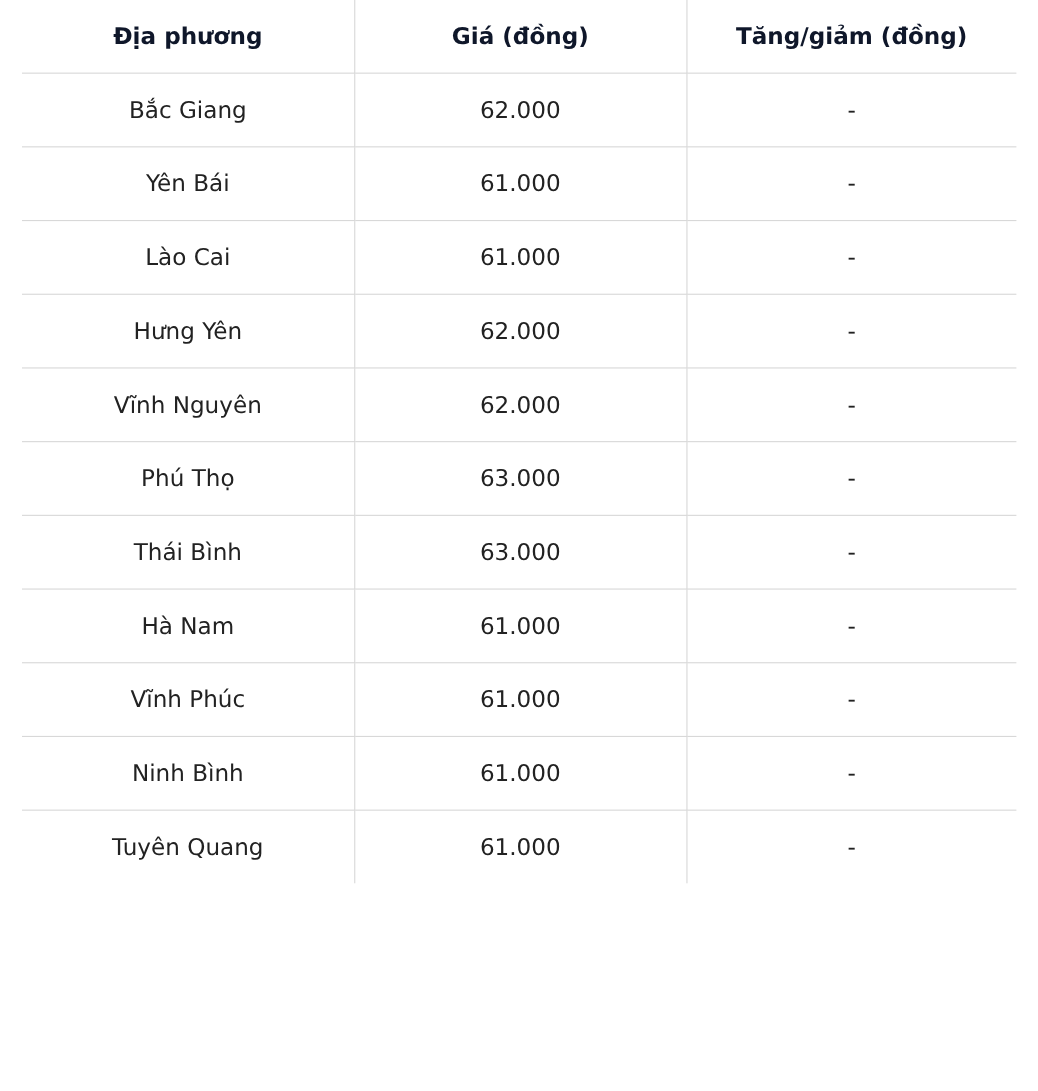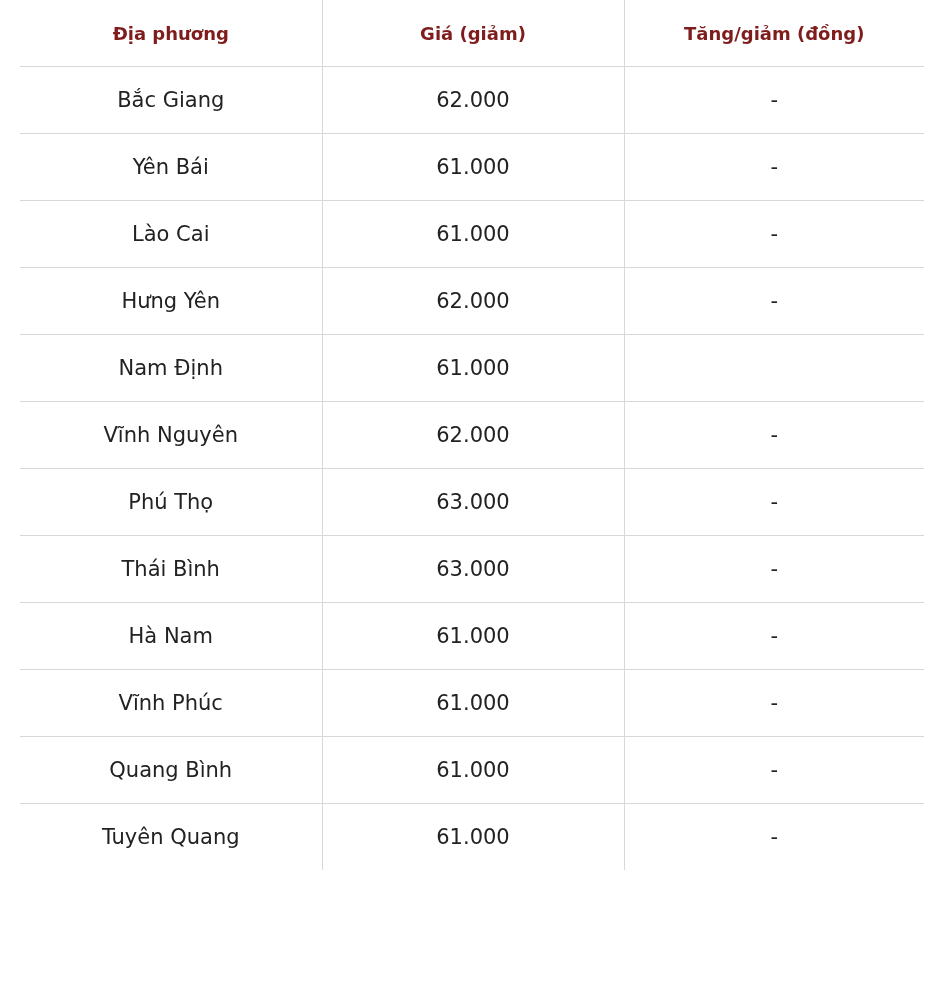--- a/index.html
+++ b/index.html
@@ -31,23 +31,23 @@
   table.price-table th,
   table.price-table td {
     border: 1px solid #d8d8d8;
     text-align: center;
     vertical-align: middle;
     font-weight: normal;
     color: #222222;
   }
   table.price-table thead th {
     height: 64px;
-    font-size: 18px;
+    font-size: 21px;
     font-weight: 600;
-    color: #7f1d1d;
+    color: #0f172a;
     border-top: none;
   }
   table.price-table thead th:first-child { border-left: none; }
   table.price-table thead th:last-child  { border-right: none; margin-left: 20px; }
 
   table.price-table tbody td {
     height: 64px;
     font-size: 21px;
   }
   table.price-table tbody td:first-child { border-left: none; }
@@ -62,21 +62,21 @@
 <div class="table-wrap">
   <table class="price-table">
     <colgroup>
       <col class="c-locality">
       <col class="c-price">
       <col class="c-change">
     </colgroup>
     <thead>
       <tr>
         <th>Địa phương</th>
-        <th>Giá (giảm)</th>
+        <th>Giá (đồng)</th>
         <th>Tăng/giảm (đồng)</th>
       </tr>
     </thead>
     <tbody id="table-body">
         <tr>
           <td class="cell-locality">Bắc Giang</td>
           <td class="cell-price">62.000</td>
           <td class="cell-change">-</td>
         </tr>
         <tr>
@@ -86,25 +86,20 @@
         </tr>
         <tr>
           <td class="cell-locality">Lào Cai</td>
           <td class="cell-price">61.000</td>
           <td class="cell-change">-</td>
         </tr>
         <tr>
           <td class="cell-locality">Hưng Yên</td>
           <td class="cell-price">62.000</td>
           <td class="cell-change">-</td>
-        </tr>
-        <tr>
-          <td class="cell-locality">Nam Định</td>
-          <td class="cell-price">61.000</td>
-          <td class="cell-change"></td>
         </tr>
         <tr>
           <td class="cell-locality">Vĩnh Nguyên</td>
           <td class="cell-price">62.000</td>
           <td class="cell-change">-</td>
         </tr>
         <tr>
           <td class="cell-locality">Phú Thọ</td>
           <td class="cell-price">63.000</td>
           <td class="cell-change">-</td>
@@ -118,21 +113,21 @@
           <td class="cell-locality">Hà Nam</td>
           <td class="cell-price">61.000</td>
           <td class="cell-change">-</td>
         </tr>
         <tr>
           <td class="cell-locality">Vĩnh Phúc</td>
           <td class="cell-price">61.000</td>
           <td class="cell-change">-</td>
         </tr>
         <tr>
-          <td class="cell-locality">Quang Bình</td>
+          <td class="cell-locality">Ninh Bình</td>
           <td class="cell-price">61.000</td>
           <td class="cell-change">-</td>
         </tr>
         <tr>
           <td class="cell-locality">Tuyên Quang</td>
           <td class="cell-price">61.000</td>
           <td class="cell-change">-</td>
         </tr>
       </tbody>
   </table>

